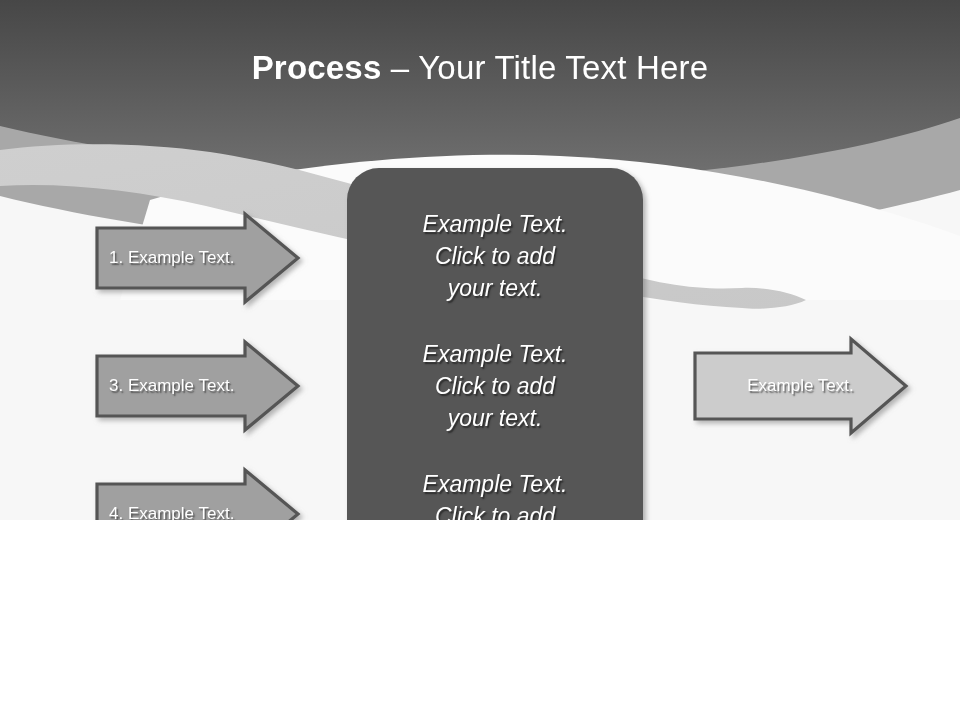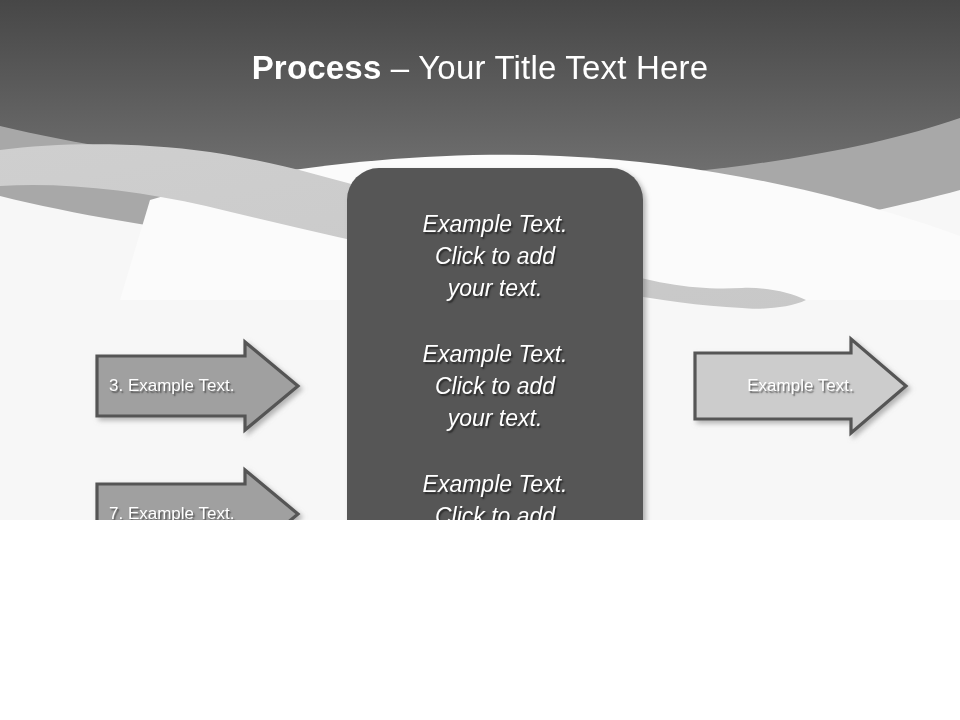--- a/index.html
+++ b/index.html
@@ -167,33 +167,39 @@
         <ellipse cx="839" cy="675" rx="13" ry="19" transform="rotate(-22 839 675)"></ellipse>
         <ellipse cx="859" cy="711" rx="13" ry="19" transform="rotate(-22 859 711)"></ellipse>
       </g>
     </g>
   </svg>
 
   <div class="slide-title">
     <span class="t-strong">Process</span><span class="t-rest"> – Your Title Text Here</span>
   </div>
 
+  <div class="arrow-wrap" style="left:95px; top:212px; width:205px; height:92px;">
+    <svg width="205" height="92" viewBox="0 0 205 92">
+      <path d="M2,16 L150,16 L150,2 L203,46 L150,90 L150,76 L2,76 Z" fill="#a0a0a0" stroke="#555555" stroke-width="3.2" stroke-linejoin="miter" filter="url(#shp)"></path>
+    </svg>
+    <div class="arrow-label left-ish">1. Example Text.</div>
+  </div>
 
   <div class="arrow-wrap" style="left:95px; top:340px; width:205px; height:92px;">
     <svg width="205" height="92" viewBox="0 0 205 92">
       <path d="M2,16 L150,16 L150,2 L203,46 L150,90 L150,76 L2,76 Z" fill="#a0a0a0" stroke="#555555" stroke-width="3.2" stroke-linejoin="miter" filter="url(#shp)"></path>
     </svg>
     <div class="arrow-label left-ish">3. Example Text.</div>
   </div>
 
   <div class="arrow-wrap" style="left:95px; top:468px; width:205px; height:92px;">
     <svg width="205" height="92" viewBox="0 0 205 92">
       <path d="M2,16 L150,16 L150,2 L203,46 L150,90 L150,76 L2,76 Z" fill="#a0a0a0" stroke="#555555" stroke-width="3.2" stroke-linejoin="miter" filter="url(#shp)"></path>
     </svg>
-    <div class="arrow-label left-ish">7. Example Text.</div>
+    <div class="arrow-label left-ish">4. Example Text.</div>
   </div>
 
   <div class="center-panel">
     <div class="center-block">Example Text.
 Click  to add
 your text.</div>
     <div class="center-block">Example Text.
 Click  to add
 your text.</div>
     <div class="center-block">Example Text.

